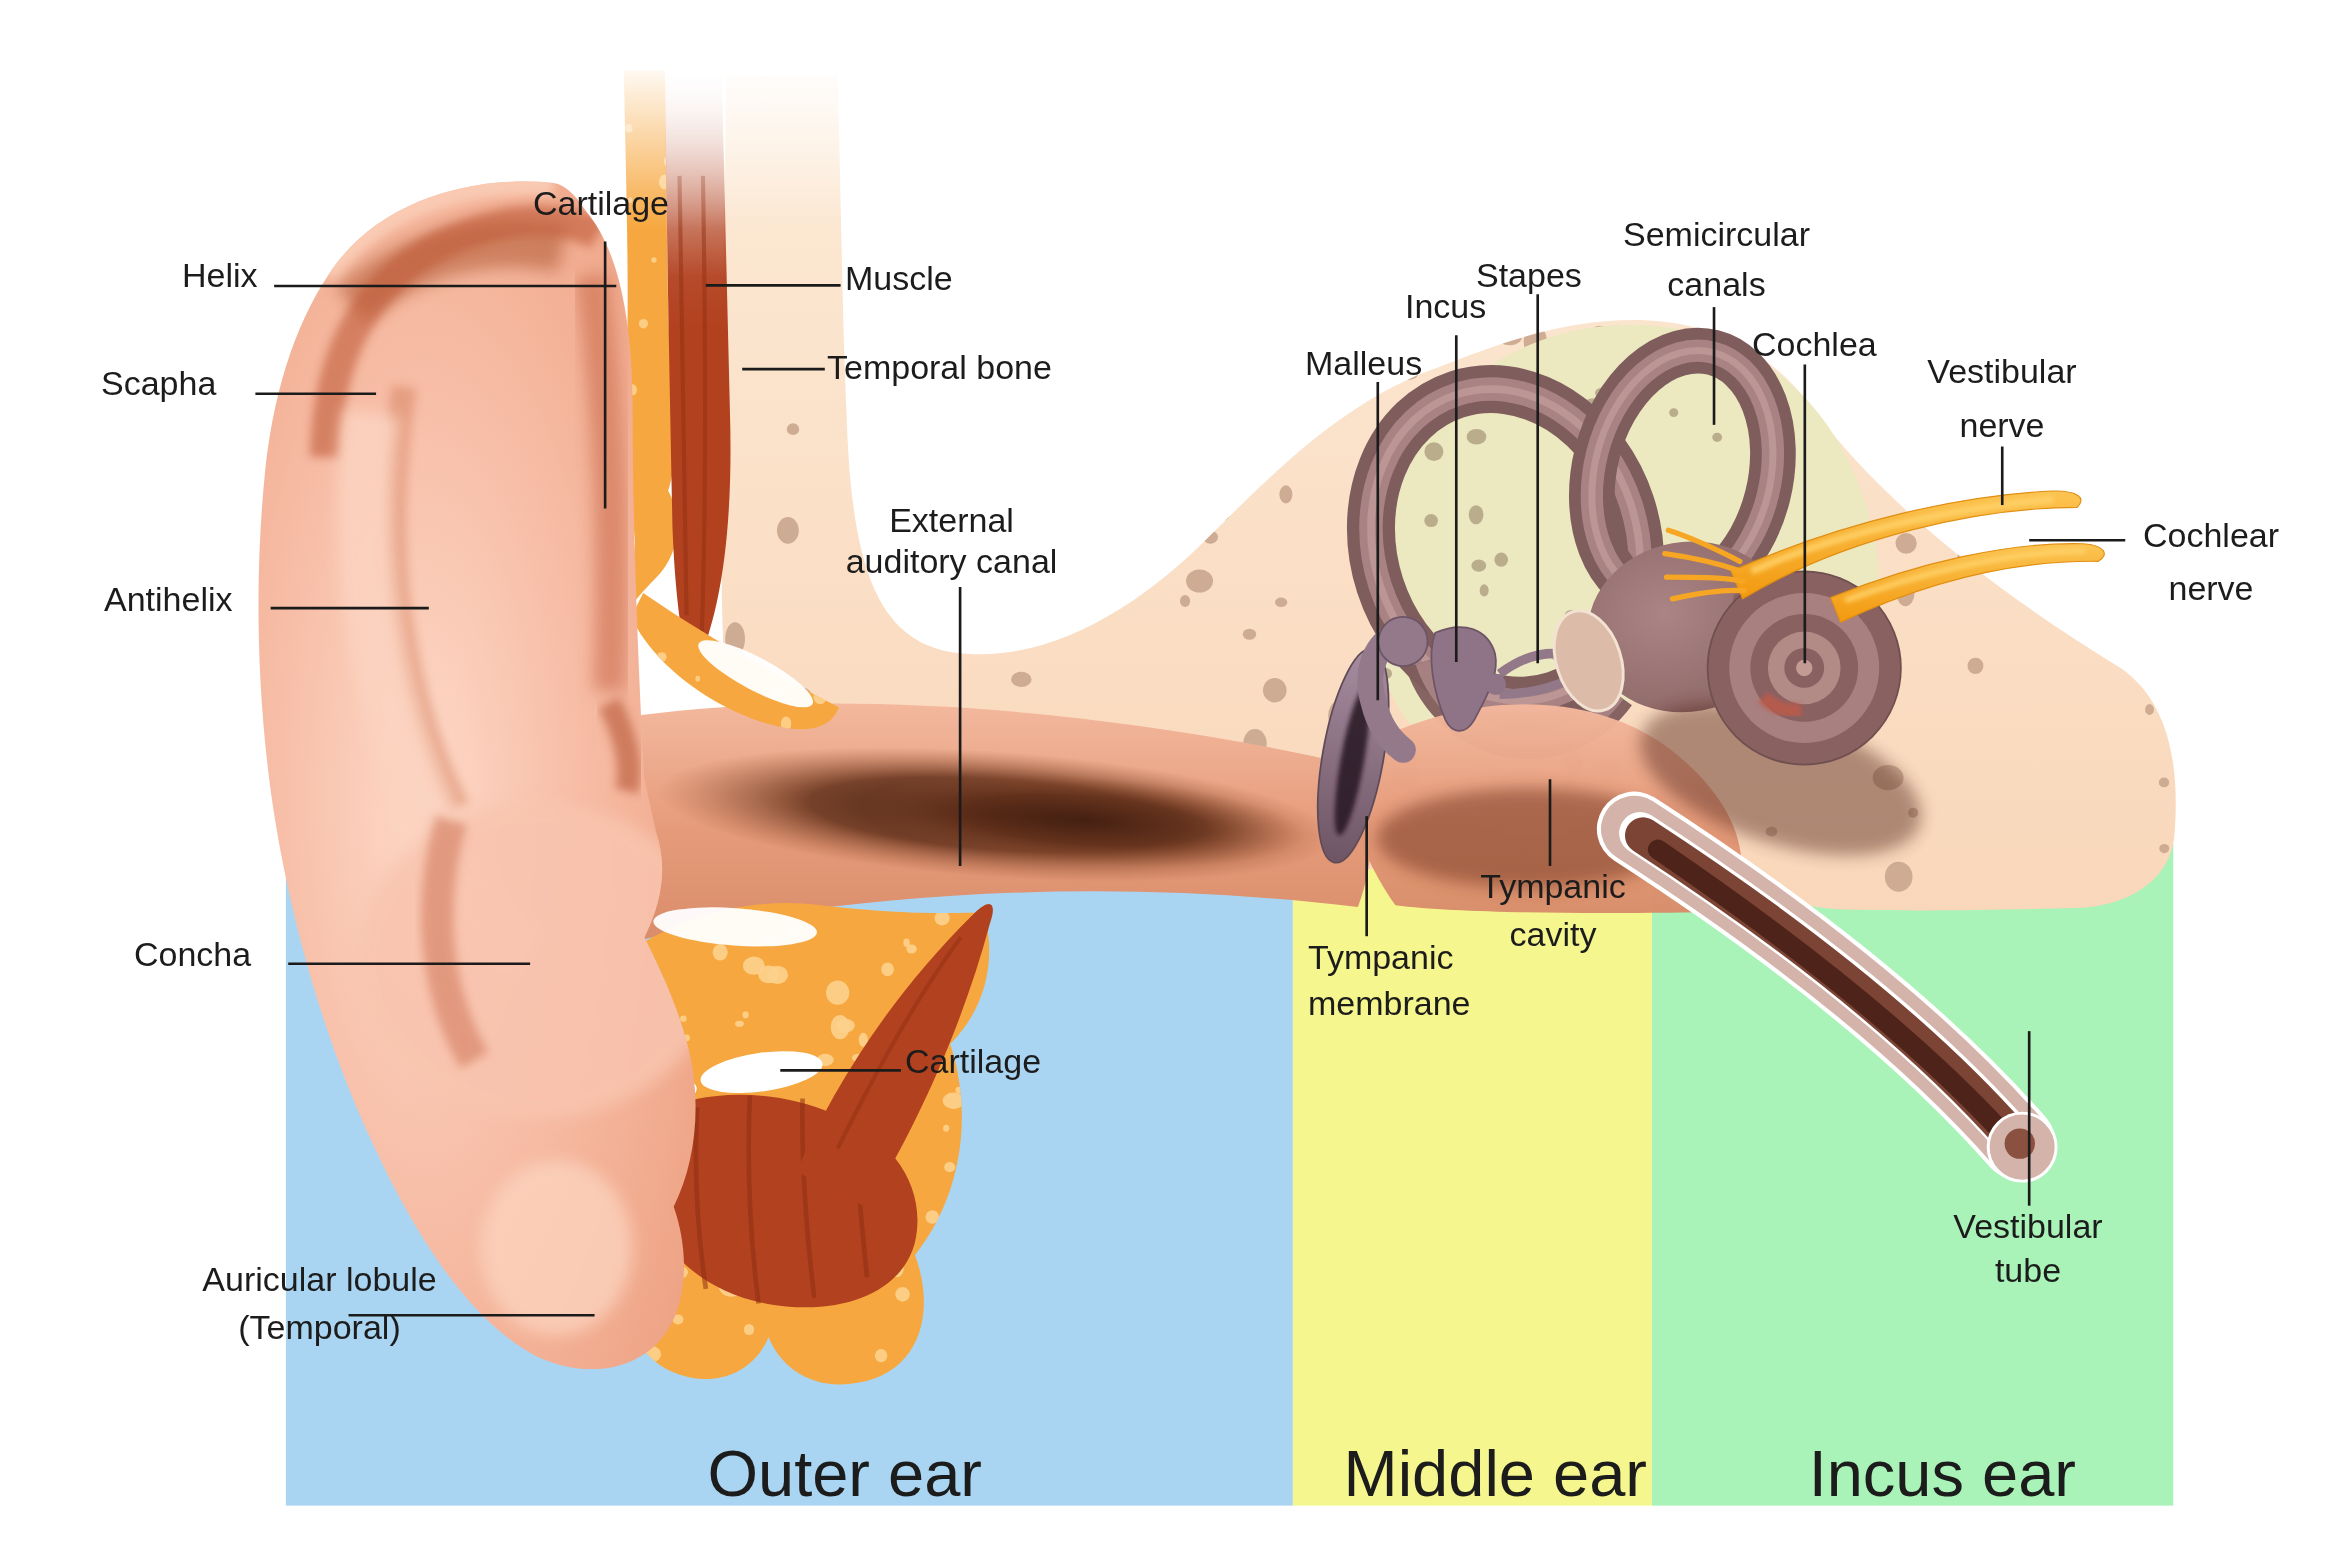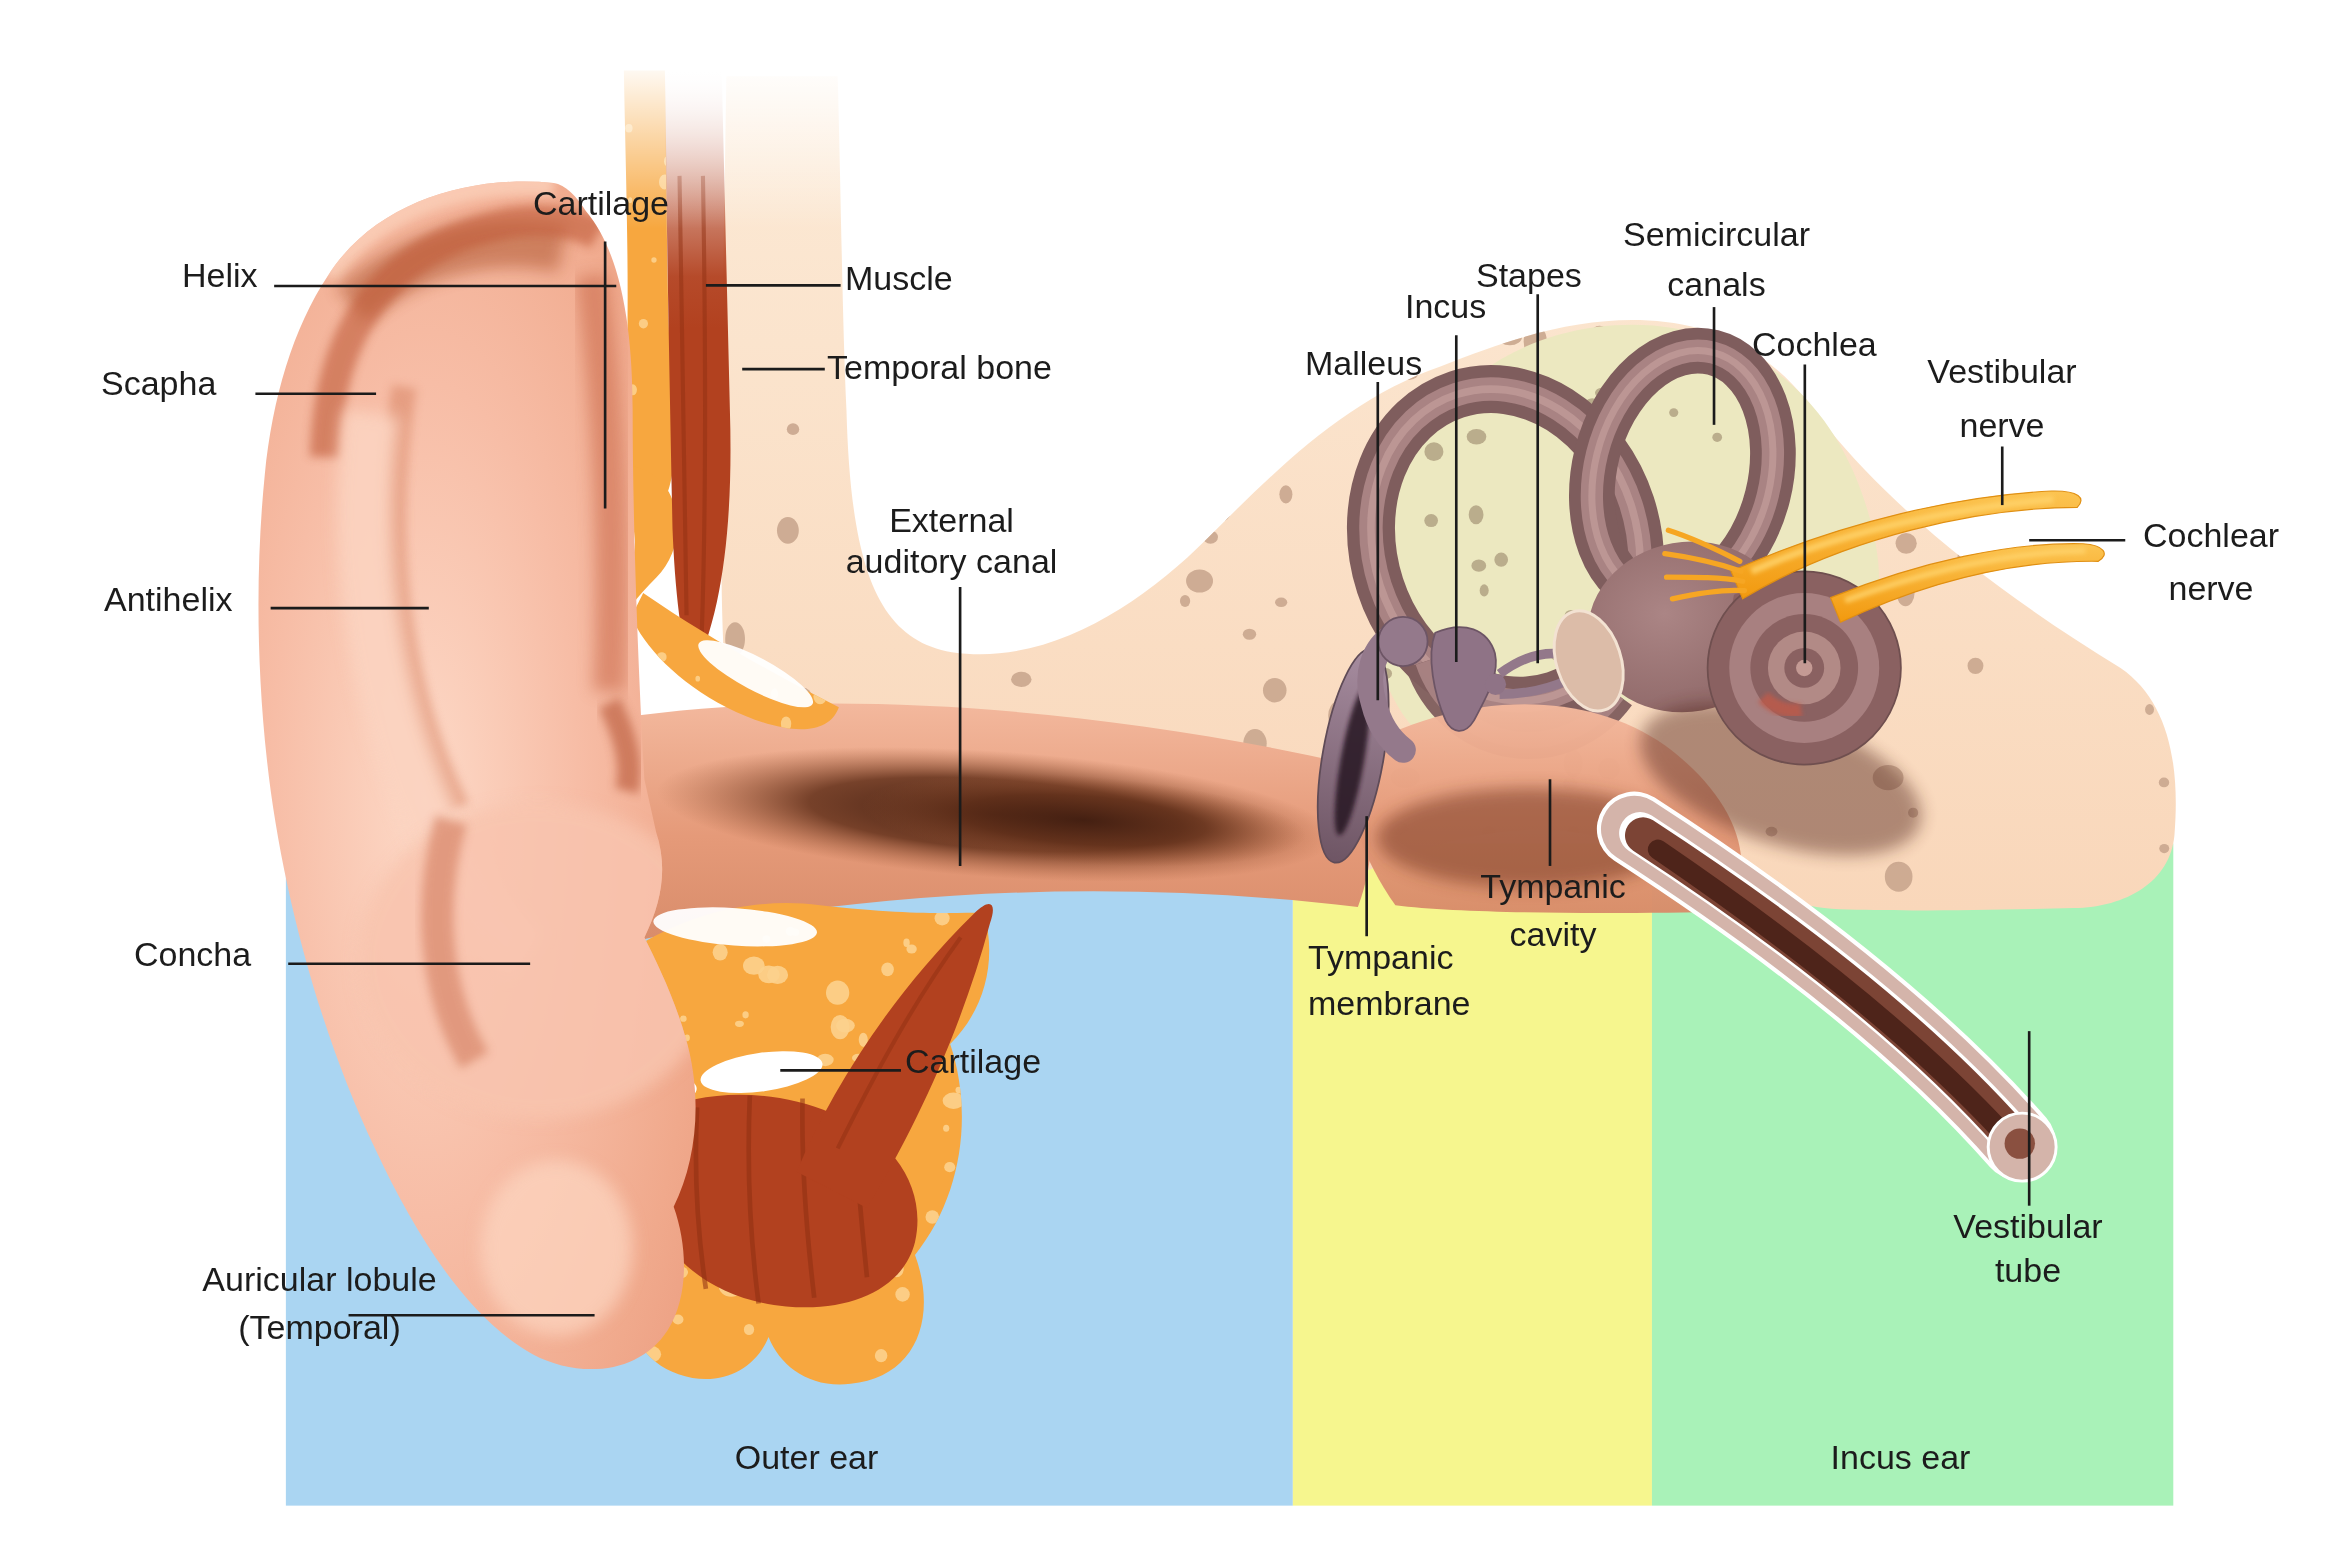--- a/index.html
+++ b/index.html
@@ -1,21 +1,21 @@
 <!DOCTYPE html>
 <html style="font-size:9.4px"><head>
 <meta charset="utf-8">
 <style>
   html,body{margin:0;padding:0;background:#fff;}
   #stage{position:relative;width:2342px;height:1562px;background:#ffffff;
          font-family:"Liberation Sans",sans-serif;overflow:hidden;}
   #art{position:absolute;left:0;top:0;}
   .lbl{position:absolute;font-size:34px;line-height:1.05;color:#1c1c1c;white-space:nowrap;}
   .c{text-align:center;}
-  .region{font-size:34px;}
+  .region{font-size:65px;text-align:right;}
 </style>
 </head>
 <body>
 
 <div id="stage">
 
 <svg id="art" width="2342" height="1562" viewBox="0 0 3998 2666" xmlns="http://www.w3.org/2000/svg">
   <defs>
     <filter id="f4" x="-40%" y="-40%" width="180%" height="180%">
           <feGaussianBlur stdDeviation="4"></feGaussianBlur>
@@ -575,16 +575,17 @@
 <div class="lbl c" style="left:2094px;top:571px;width:234px">nerve</div>
 <div class="lbl" style="left:1308px;top:940px">Tympanic</div>
 <div class="lbl" style="left:1308px;top:986px">membrane</div>
 <div class="lbl c" style="left:1436px;top:869px;width:234px">Tympanic</div>
 <div class="lbl c" style="left:1436px;top:917px;width:234px">cavity</div>
 <div class="lbl c" style="left:1911px;top:1209px;width:234px">Vestibular</div>
 <div class="lbl c" style="left:1911px;top:1253px;width:234px">tube</div>
 <div class="lbl" style="left:905px;top:1044px">Cartilage</div>
 
 <div class="lbl region c" style="left:631px;top:1440px;width:351px">Outer ear</div>
+<div class="lbl region c" style="left:1296px;top:1440px;width:351px">Middle ear</div>
 <div class="lbl region c" style="left:1725px;top:1440px;width:351px">Incus ear</div>
 
 </div>
 
 
 </body></html>

